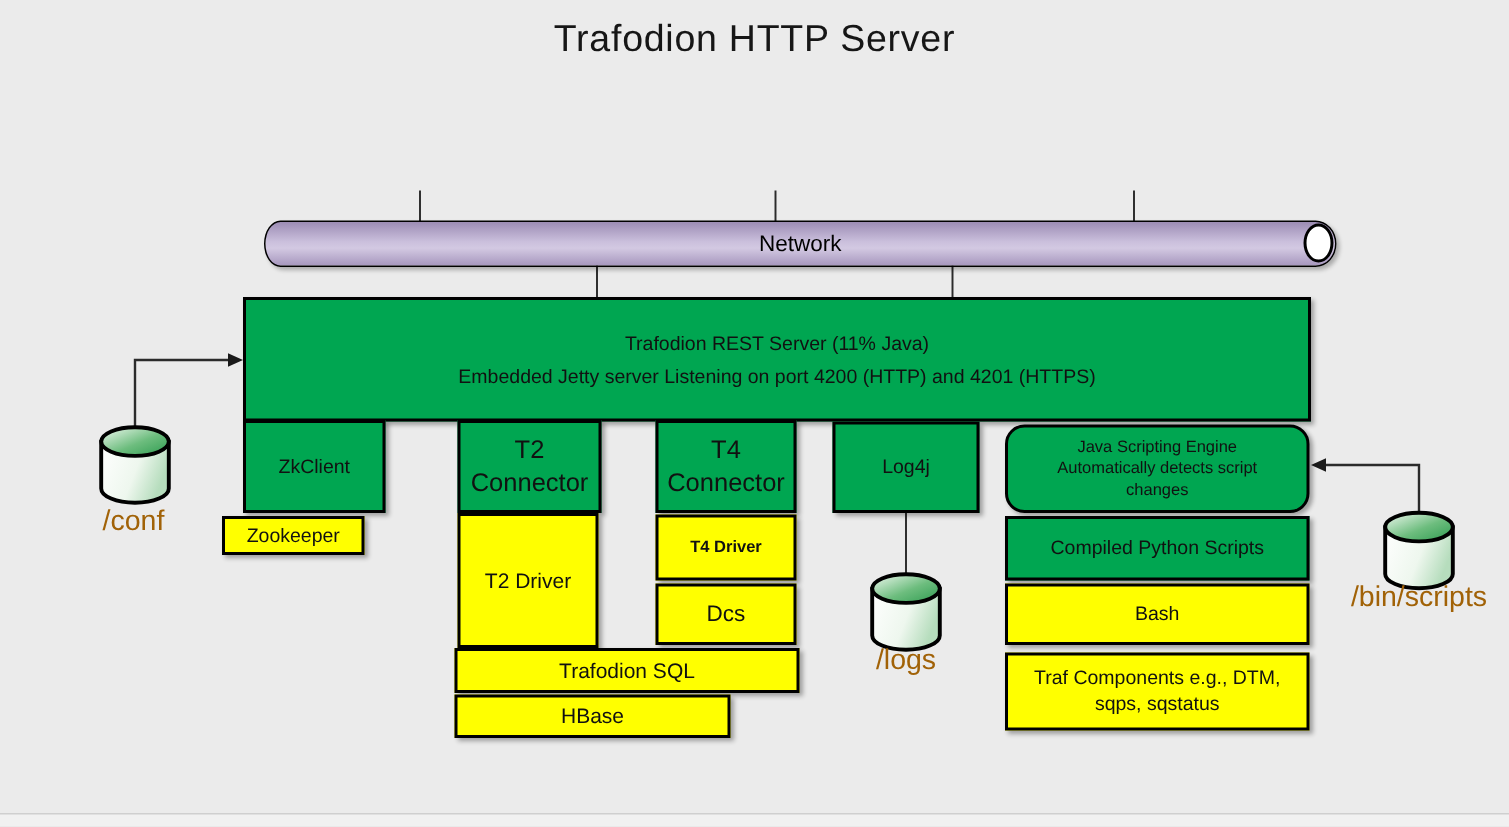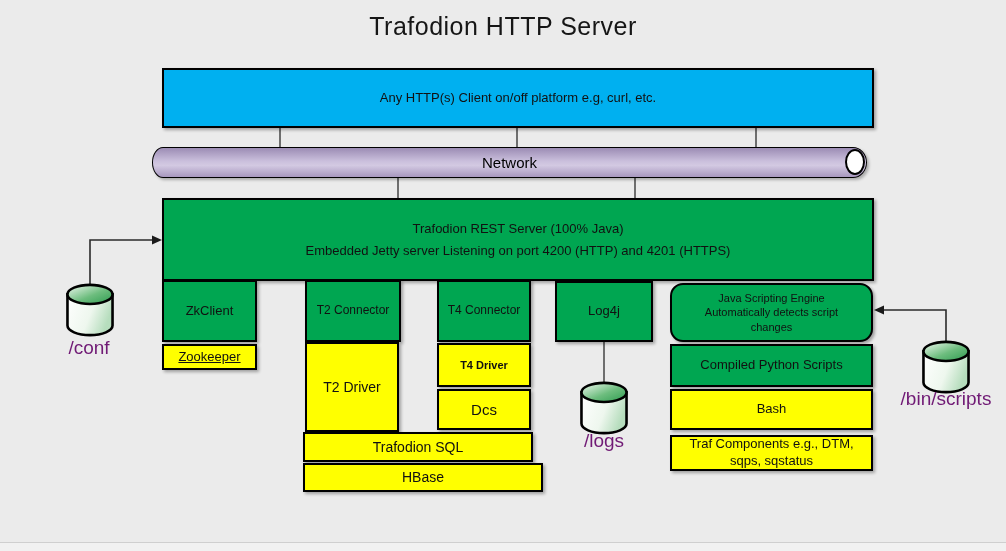--- a/index.html
+++ b/index.html
@@ -15,39 +15,39 @@
   }
   .bx{
     position:absolute;display:flex;align-items:center;justify-content:center;
     text-align:center;border:2px solid #000;box-sizing:border-box;
     box-shadow:2px 2px 3px rgba(0,0,0,.32);
     line-height:1.3;
   }
   .blue{background:#00b0f0;}
   .green{background:#00a651;}
   .yellow{background:#ffff00;}
-  .fs11{font-size:11px;} .fs12{font-size:12px;} .fs13{font-size:13px;}
+  .fs11{font-size:11px;} .fs12{font-size:17px;} .fs13{font-size:13px;}
   .fs14{font-size:14px;} .fs15{font-size:15px;}
   #network-pipe{
-    position:absolute;left:152px;top:147px;width:715px;height:31px;
+    position:absolute;left:176px;top:147px;width:715px;height:31px;
     background:linear-gradient(180deg,#9c8cb4 0%,#cabfdc 45%,#d3c9e2 60%,#a797be 100%);
     border:1.5px solid #000;box-sizing:border-box;
     border-radius:11px 14px 14px 11px / 50% 50% 50% 50%;
     box-shadow:2px 2px 3px rgba(0,0,0,.28);
     display:flex;align-items:center;justify-content:center;text-align:center;
   }
   #network-cap{
     position:absolute;right:1px;top:1px;width:20px;height:26px;
     background:#fff;border:2.5px solid #000;border-radius:50%;box-sizing:border-box;
   }
   #network-label{font-size:15px;color:#000;}
   .rest-line{display:block;}
   #rest-server-box{flex-direction:column;line-height:1.65;}
   .db-label{
-    position:absolute;font-size:19px;color:#701a75;text-align:center;
+    position:absolute;font-size:19px;color:#a16207;text-align:center;
   }
   svg{display:block;}
   #wire-overlay{position:absolute;left:0;top:0;pointer-events:none;}
   .db-icon{position:absolute;}
   #bottom-edge{
     position:absolute;left:0;bottom:0;width:1006px;height:8px;
     background:#f1f1f1;border-top:1px solid #cfcfcf;
   }
 </style>
 </head>
@@ -65,38 +65,35 @@
       <path d="M398,177 V199"></path>
       <path d="M635,177 V199"></path>
       <path d="M90,286 V240 H152" stroke-width="1.6"></path>
       <path d="M946,342 V310 H884" stroke-width="1.6"></path>
       <path d="M604,342 V382"></path>
     </g>
     <polygon points="152,235.5 162,240 152,244.5" fill="#1a1a1a"></polygon>
     <polygon points="884,305.5 874,310 884,314.5" fill="#1a1a1a"></polygon>
   </svg>
 
-  <div class="bx blue fs13" style="left:162px;top:68px;width:712px;height:60px;">
-    <span>Any HTTP(s) Client on/off platform e.g, curl, etc.</span>
-  </div>
 
   <div id="network-pipe">
     <span id="network-label">Network</span>
     <span id="network-cap"></span>
   </div>
 
   <div id="rest-server-box" class="bx green fs13" style="left:162px;top:198px;width:712px;height:83px;">
-    <span class="rest-line">Trafodion REST Server (100% Java)</span>
+    <span class="rest-line">Trafodion REST Server (11% Java)</span>
     <span class="rest-line">Embedded Jetty server Listening on port 4200 (HTTP) and 4201 (HTTPS)</span>
   </div>
 
   <div class="bx green fs13" style="left:162px;top:280px;width:95px;height:62px;">
     <span>ZkClient</span>
   </div>
-  <div class="bx yellow fs13" style="left:162px;top:344px;width:95px;height:26px;text-decoration:underline;">
+  <div class="bx yellow fs13" style="left:148px;top:344px;width:95px;height:26px;">
     <span>Zookeeper</span>
   </div>
 
   <div class="bx green fs12" style="left:305px;top:280px;width:96px;height:62px;">
     <span>T2 Connector</span>
   </div>
   <div class="bx yellow fs14" style="left:305px;top:342px;width:94px;height:90px;">
     <span>T2 Driver</span>
   </div>
 
@@ -106,38 +103,38 @@
   <div class="bx yellow fs11" style="left:437px;top:343px;width:94px;height:44px;font-weight:bold;">
     <span>T4 Driver</span>
   </div>
   <div class="bx yellow fs15" style="left:437px;top:389px;width:94px;height:41px;">
     <span>Dcs</span>
   </div>
 
   <div class="bx yellow fs14" style="left:303px;top:432px;width:230px;height:30px;">
     <span>Trafodion SQL</span>
   </div>
-  <div class="bx yellow fs14" style="left:303px;top:463px;width:240px;height:29px;">
+  <div class="bx yellow fs14" style="left:303px;top:463px;width:184px;height:29px;">
     <span>HBase</span>
   </div>
 
   <div class="bx green fs13" style="left:555px;top:281px;width:98px;height:61px;">
     <span>Log4j</span>
   </div>
 
   <div class="bx green fs11" style="left:670px;top:283px;width:203px;height:59px;border-radius:13px;">
     <span style="display:inline-block;max-width:160px;">Java Scripting Engine Automatically detects script changes</span>
   </div>
   <div class="bx green fs13" style="left:670px;top:344px;width:203px;height:43px;">
     <span>Compiled Python Scripts</span>
   </div>
   <div class="bx yellow fs13" style="left:670px;top:389px;width:203px;height:41px;">
     <span>Bash</span>
   </div>
-  <div class="bx yellow fs13" style="left:670px;top:435px;width:203px;height:36px;">
+  <div class="bx yellow fs13" style="left:670px;top:435px;width:203px;height:52px;">
     <span style="display:inline-block;max-width:180px;">Traf Components e.g., DTM, sqps, sqstatus</span>
   </div>
 
   <svg class="db-icon" style="left:64px;top:283px;" width="52" height="54" viewBox="0 0 60 62">
     <defs>
       <linearGradient id="dbTop" x1="0" y1="0" x2="1" y2="1">
         <stop offset="0" stop-color="#f2faf2"></stop>
           <stop offset="0.55" stop-color="#6dbd7e"></stop>
           <stop offset="1" stop-color="#2d9b4f"></stop>
       </linearGradient>

